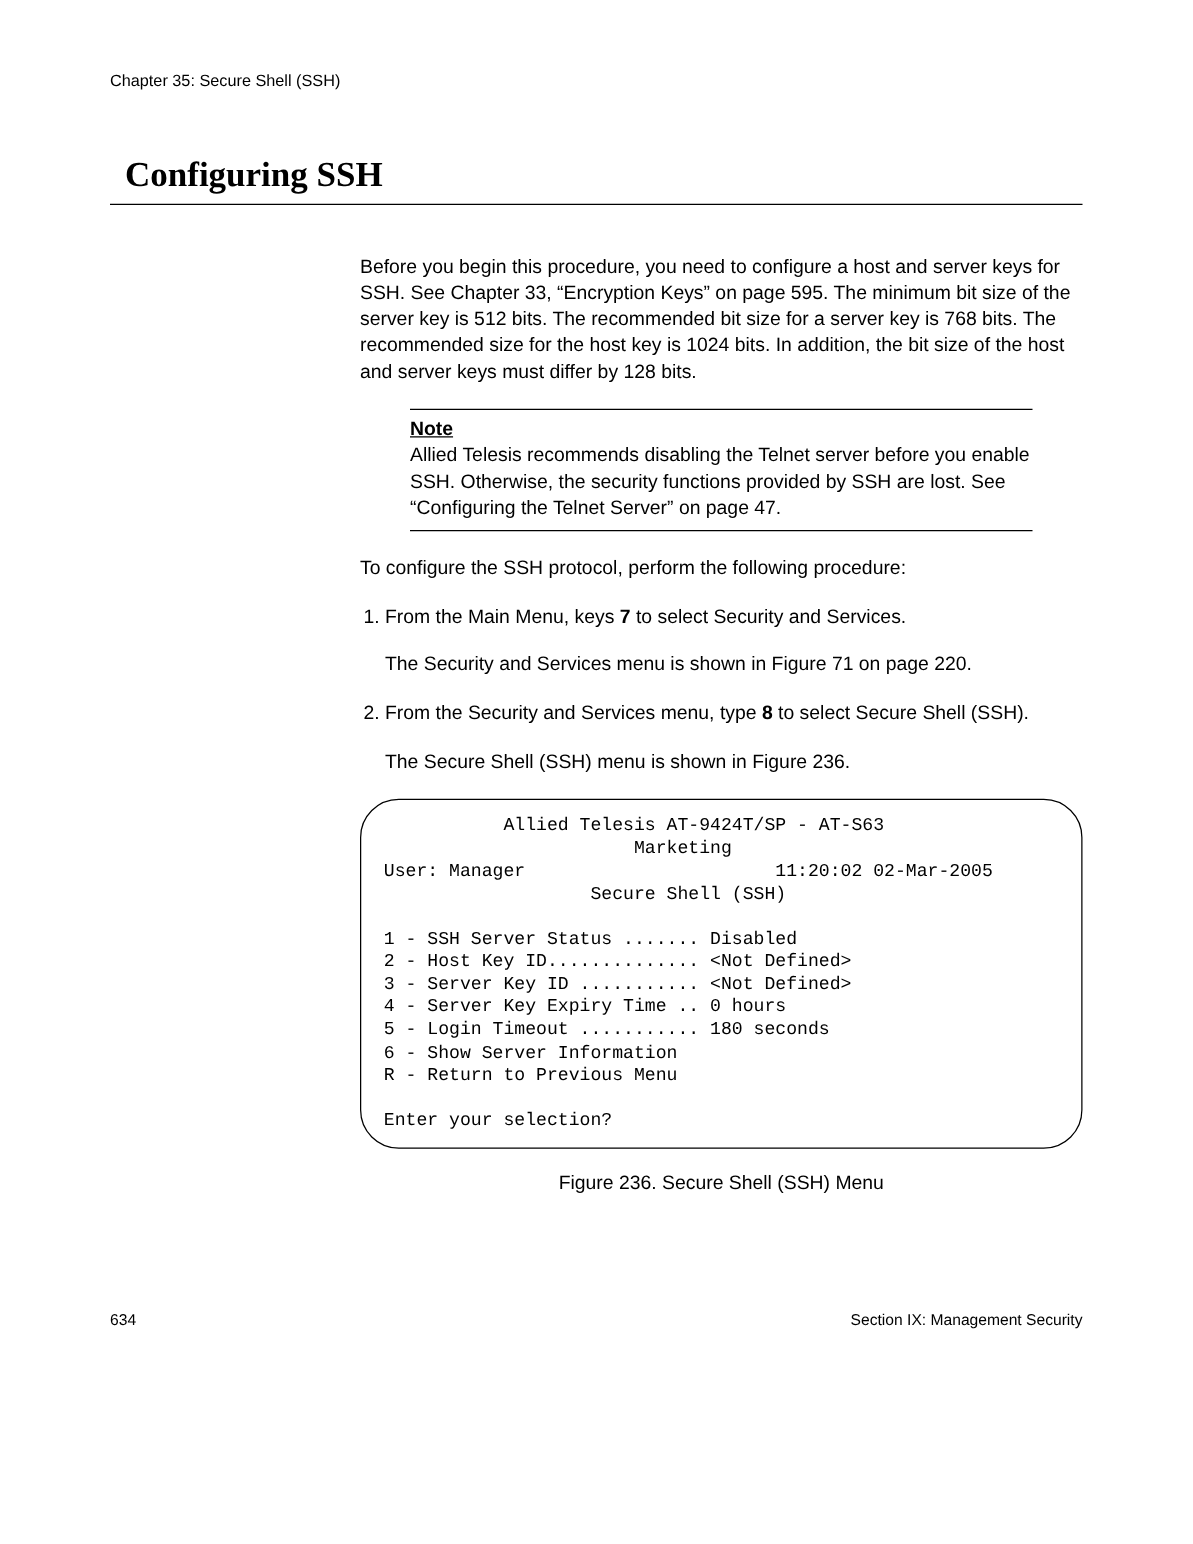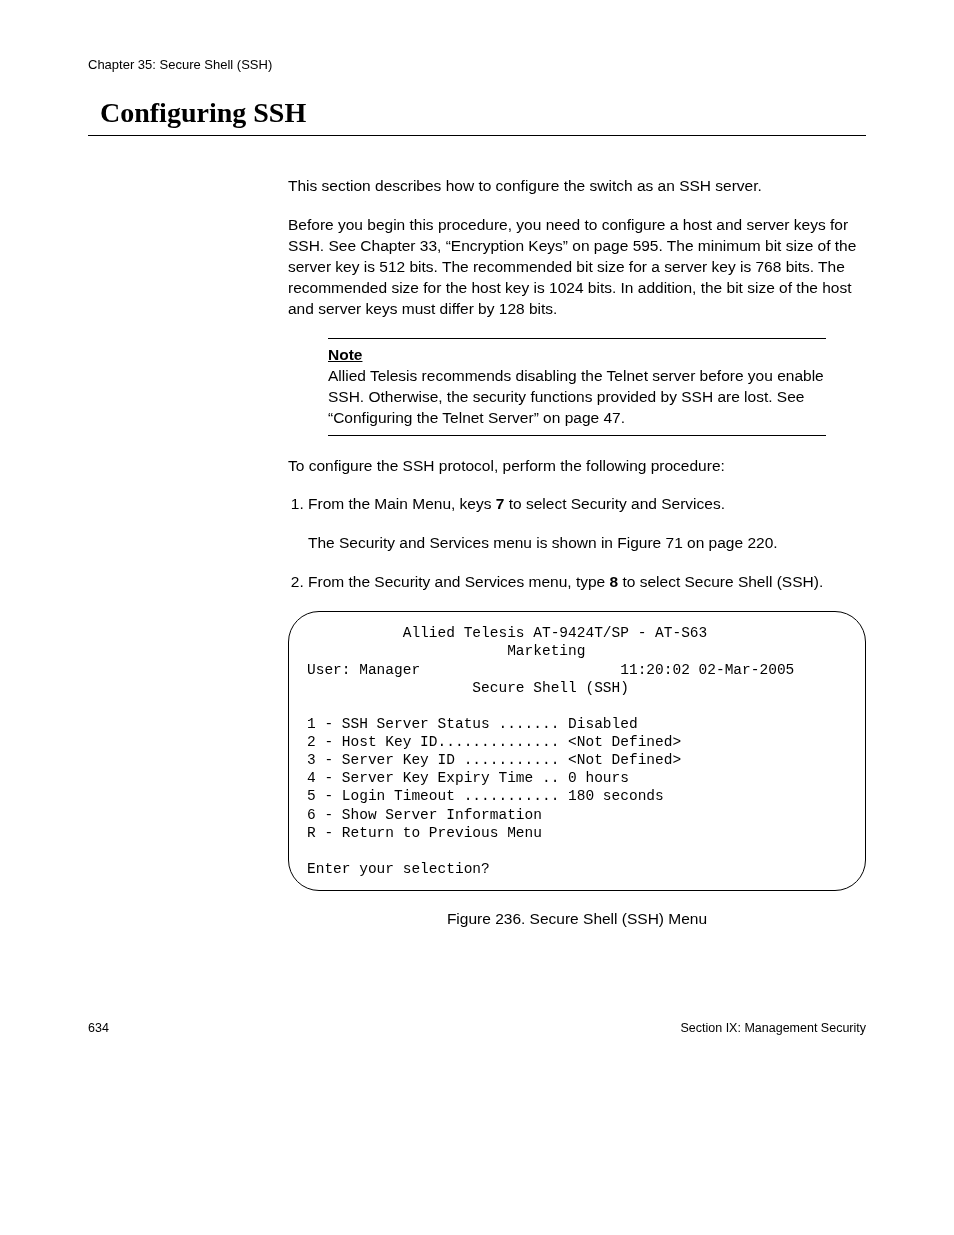--- a/index.html
+++ b/index.html
@@ -8,21 +8,21 @@
     line-height: 1.35;
     color: #000;
     background: #fff;
     margin: 0;
     padding: 56px 88px 30px 88px;
     width: 954px;
     box-sizing: border-box;
   }
   .chapter-header {
     font-size: 13px;
-    margin-bottom: 20px;
+    margin-bottom: 48px;
   }
   h1.section-title {
     font-family: "Times New Roman", Times, serif;
     font-size: 28px;
     font-weight: bold;
     margin: 0 0 4px 12px;
   }
   .title-rule {
     border: none;
     border-top: 1px solid #000;
@@ -81,39 +81,39 @@
 </head>
 <body>
 
 <div class="chapter-header">Chapter 35: Secure Shell (SSH)</div>
 
 <h1 class="section-title">Configuring SSH</h1>
 <hr class="title-rule">
 
 <div class="body-col">
 
-  <p>This section describes how to configure the switch as an SSH server.</p>
 
   <p>Before you begin this procedure, you need to configure a host and server keys for SSH. See Chapter 33, “Encryption Keys” on page 595. The minimum bit size of the server key is 512 bits. The recommended bit size for a server key is 768 bits. The recommended size for the host key is 1024 bits. In addition, the bit size of the host and server keys must differ by 128 bits.</p>
 
 
   <div class="note-box">
     <span class="note-label">Note</span><br>
     <span>Allied Telesis recommends disabling the Telnet server before you enable SSH. Otherwise, the security functions provided by SSH are lost. See “Configuring the Telnet Server” on page 47.</span>
   </div>
 
   <p>To configure the SSH protocol, perform the following procedure:</p>
 
   <ol class="steps">
     <li>
       <span>From the Main Menu, keys </span><span class="bold-inline">7</span><span> to select Security and Services.</span>
       <p>The Security and Services menu is shown in Figure 71 on page 220.</p>
     </li>
     <li>
       <span>From the Security and Services menu, type </span><span class="bold-inline">8</span><span> to select Secure Shell (SSH).</span>
+      <p>The Secure Shell (SSH) menu is shown in Figure 236.</p>
     </li>
   </ol>
 
   <div class="menu-box"><span>           Allied Telesis AT-9424T/SP - AT-S63</span>
 <span>                       Marketing</span>
 <span>User: Manager                       11:20:02 02-Mar-2005</span>
 <span>                   Secure Shell (SSH)</span>
 <span></span>
 <span>1 - SSH Server Status ....... Disabled</span>
 <span>2 - Host Key ID.............. &lt;Not Defined&gt;</span>

